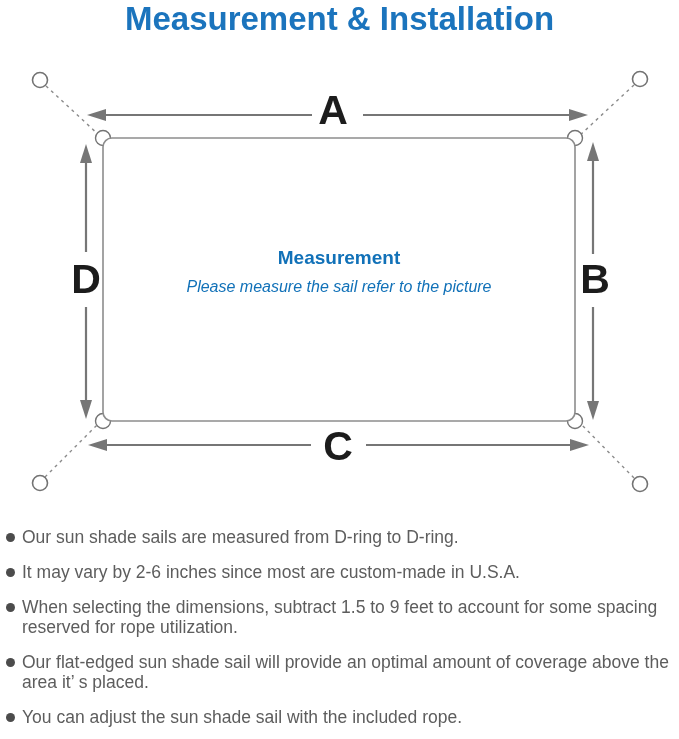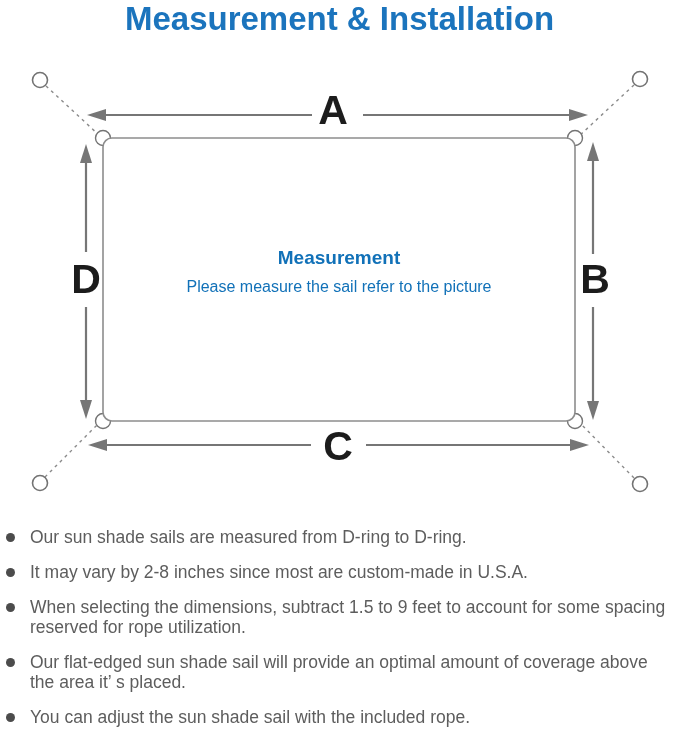--- a/index.html
+++ b/index.html
@@ -20,27 +20,27 @@
   }
   .label-a{left:305px;top:87px;}
   .label-b{left:567px;top:256px;}
   .label-c{left:310px;top:423px;}
   .label-d{left:58px;top:256px;}
 
   .center-text{
     position:absolute;left:103px;top:243px;width:472px;text-align:center;color:#1171b8;
   }
   .center-text .h{font-size:19px;font-weight:700;line-height:30px;}
-  .center-text .s{font-size:16px;line-height:20px;margin-top:4px;}
+  .center-text .s{font-size:16px;line-height:20px;margin-top:4px;font-style:italic;}
 
   .notes{
     position:absolute;left:0;top:527px;width:679px;margin:0;padding:0;list-style:none;
   }
   .notes li{
-    display:flex;align-items:flex-start;margin:0 0 15px 0;padding:0 8px 0 6px;gap:8px;
+    display:flex;align-items:flex-start;margin:0 0 15px 0;padding:0 8px 0 6px;
   }
   .dot{
     flex:0 0 auto;width:9px;height:9px;border-radius:50%;background:#4c4c4c;
     margin:6px 7px 0 0;
   }
   .note-text{
     font-size:17.5px;line-height:20px;color:#5d5d5d;max-width:656px;
   }
 </style>
 </head>
@@ -114,21 +114,21 @@
     <div class="s">Please measure the sail refer to the picture</div>
   </div>
 
   <ul class="notes">
     <li>
       <span class="dot"></span>
       <span class="note-text">Our sun shade sails are measured from D-ring to D-ring.</span>
     </li>
     <li>
       <span class="dot"></span>
-      <span class="note-text">It may vary by 2-8 inches since most are custom-made in U.S.A.</span>
+      <span class="note-text">It may vary by 2-6 inches since most are custom-made in U.S.A.</span>
     </li>
     <li>
       <span class="dot"></span>
       <span class="note-text">When selecting the dimensions, subtract 1.5 to 9 feet to account for some spacing reserved for rope utilization.</span>
     </li>
     <li>
       <span class="dot"></span>
       <span class="note-text">Our flat-edged sun shade sail will provide an optimal amount of coverage above the area it’ s placed.</span>
     </li>
     <li>

